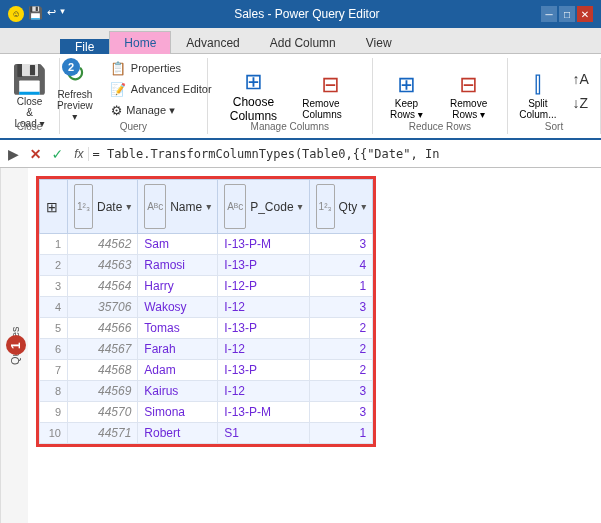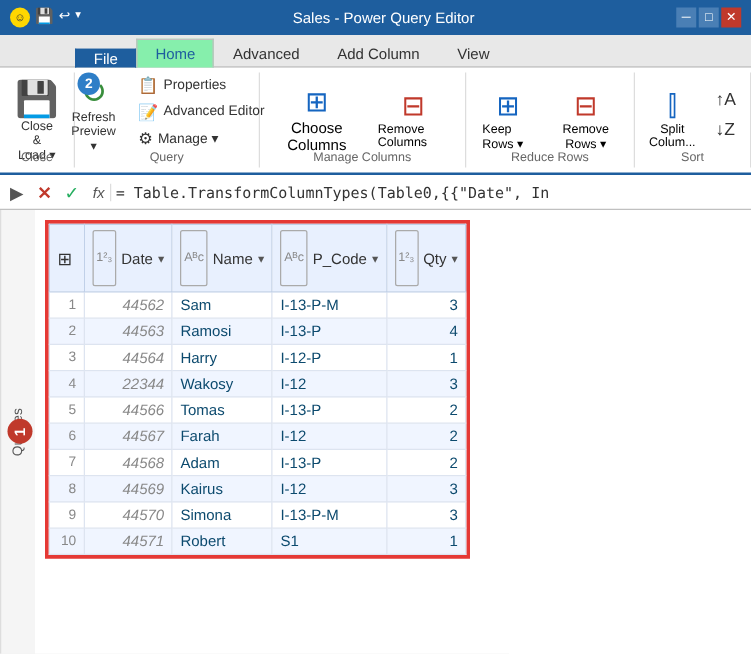--- a/index.html
+++ b/index.html
@@ -36,21 +36,21 @@
       font-size: 12px;
       cursor: pointer;
       border: 1px solid transparent;
       border-bottom: none;
       position: relative;
       top: 1px;
       color: #333;
       background: transparent;
     }
     .ribbon-tab.active {
-      background: #86efac;
+      background: #f9a8d4;
       border-color: #c0c0c0;
       color: #1e5e9e;
     }
     .file-tab {
       background: #1e5e9e;
       color: white;
       padding: 0 14px;
       font-size: 12px;
       cursor: pointer;
       position: relative;
@@ -236,21 +236,21 @@
     .data-table th .col-header {
       display: flex;
       align-items: center;
       gap: 4px;
     }
     .col-type { font-size: 10px; color: #888; border: 1px solid #aaa; padding: 16px 2px; border-radius: 2px; }
     .col-dropdown { font-size: 10px; color: #555; cursor: pointer; margin-left: auto; }
     .data-table td {
       border: 1px solid #dde4f0;
       padding: 3px 6px;
-      color: #0c4a6e;
+      color: #6d28d9;
     }
     .data-table tr:nth-child(even) td { background: #f0f5ff; }
     .data-table tr:nth-child(odd) td { background: white; }
     .data-table td.row-num { color: #888; text-align: right; font-size: 11px; width: 24px; background: #f5f5f5; }
     .data-table td.date-col { text-align: right; font-style: italic; color: #888; }
     .data-table td.qty-col { text-align: right; }
     
     
     .table-red-border {
       border: 3px solid #e53935;
@@ -349,21 +349,21 @@
 Columns</span>
       </div>
     </div>
     <div class="ribbon-group-label">Manage Columns</div>
   </div>
 
   <div class="ribbon-group" style="min-width:100px;">
     <div class="ribbon-buttons-row">
       <div class="col-pair">
         <span style="font-size:22px;color:#1565c0;">⊞</span>
-        <span style="font-size:10px;">Keep
+        <span style="font-size:10px;text-align:center;">Keep
 Rows ▾</span>
       </div>
       <div class="col-pair">
         <span style="font-size:22px;color:#c0392b;">⊟</span>
         <span style="font-size:10px;text-align:center;">Remove
 Rows ▾</span>
       </div>
     </div>
     <div class="ribbon-group-label">Reduce Rows</div>
   </div>
@@ -454,21 +454,21 @@
   </tr>
             <tr>
     <td class="row-num">3</td>
     <td class="date-col">44564</td>
     <td>Harry</td>
     <td>I-12-P</td>
     <td class="qty-col">1</td>
   </tr>
             <tr>
     <td class="row-num">4</td>
-    <td class="date-col">22344</td>
+    <td class="date-col">35706</td>
     <td>Wakosy</td>
     <td>I-12</td>
     <td class="qty-col">3</td>
   </tr>
             <tr>
     <td class="row-num">5</td>
     <td class="date-col">44566</td>
     <td>Tomas</td>
     <td>I-13-P</td>
     <td class="qty-col">2</td>

